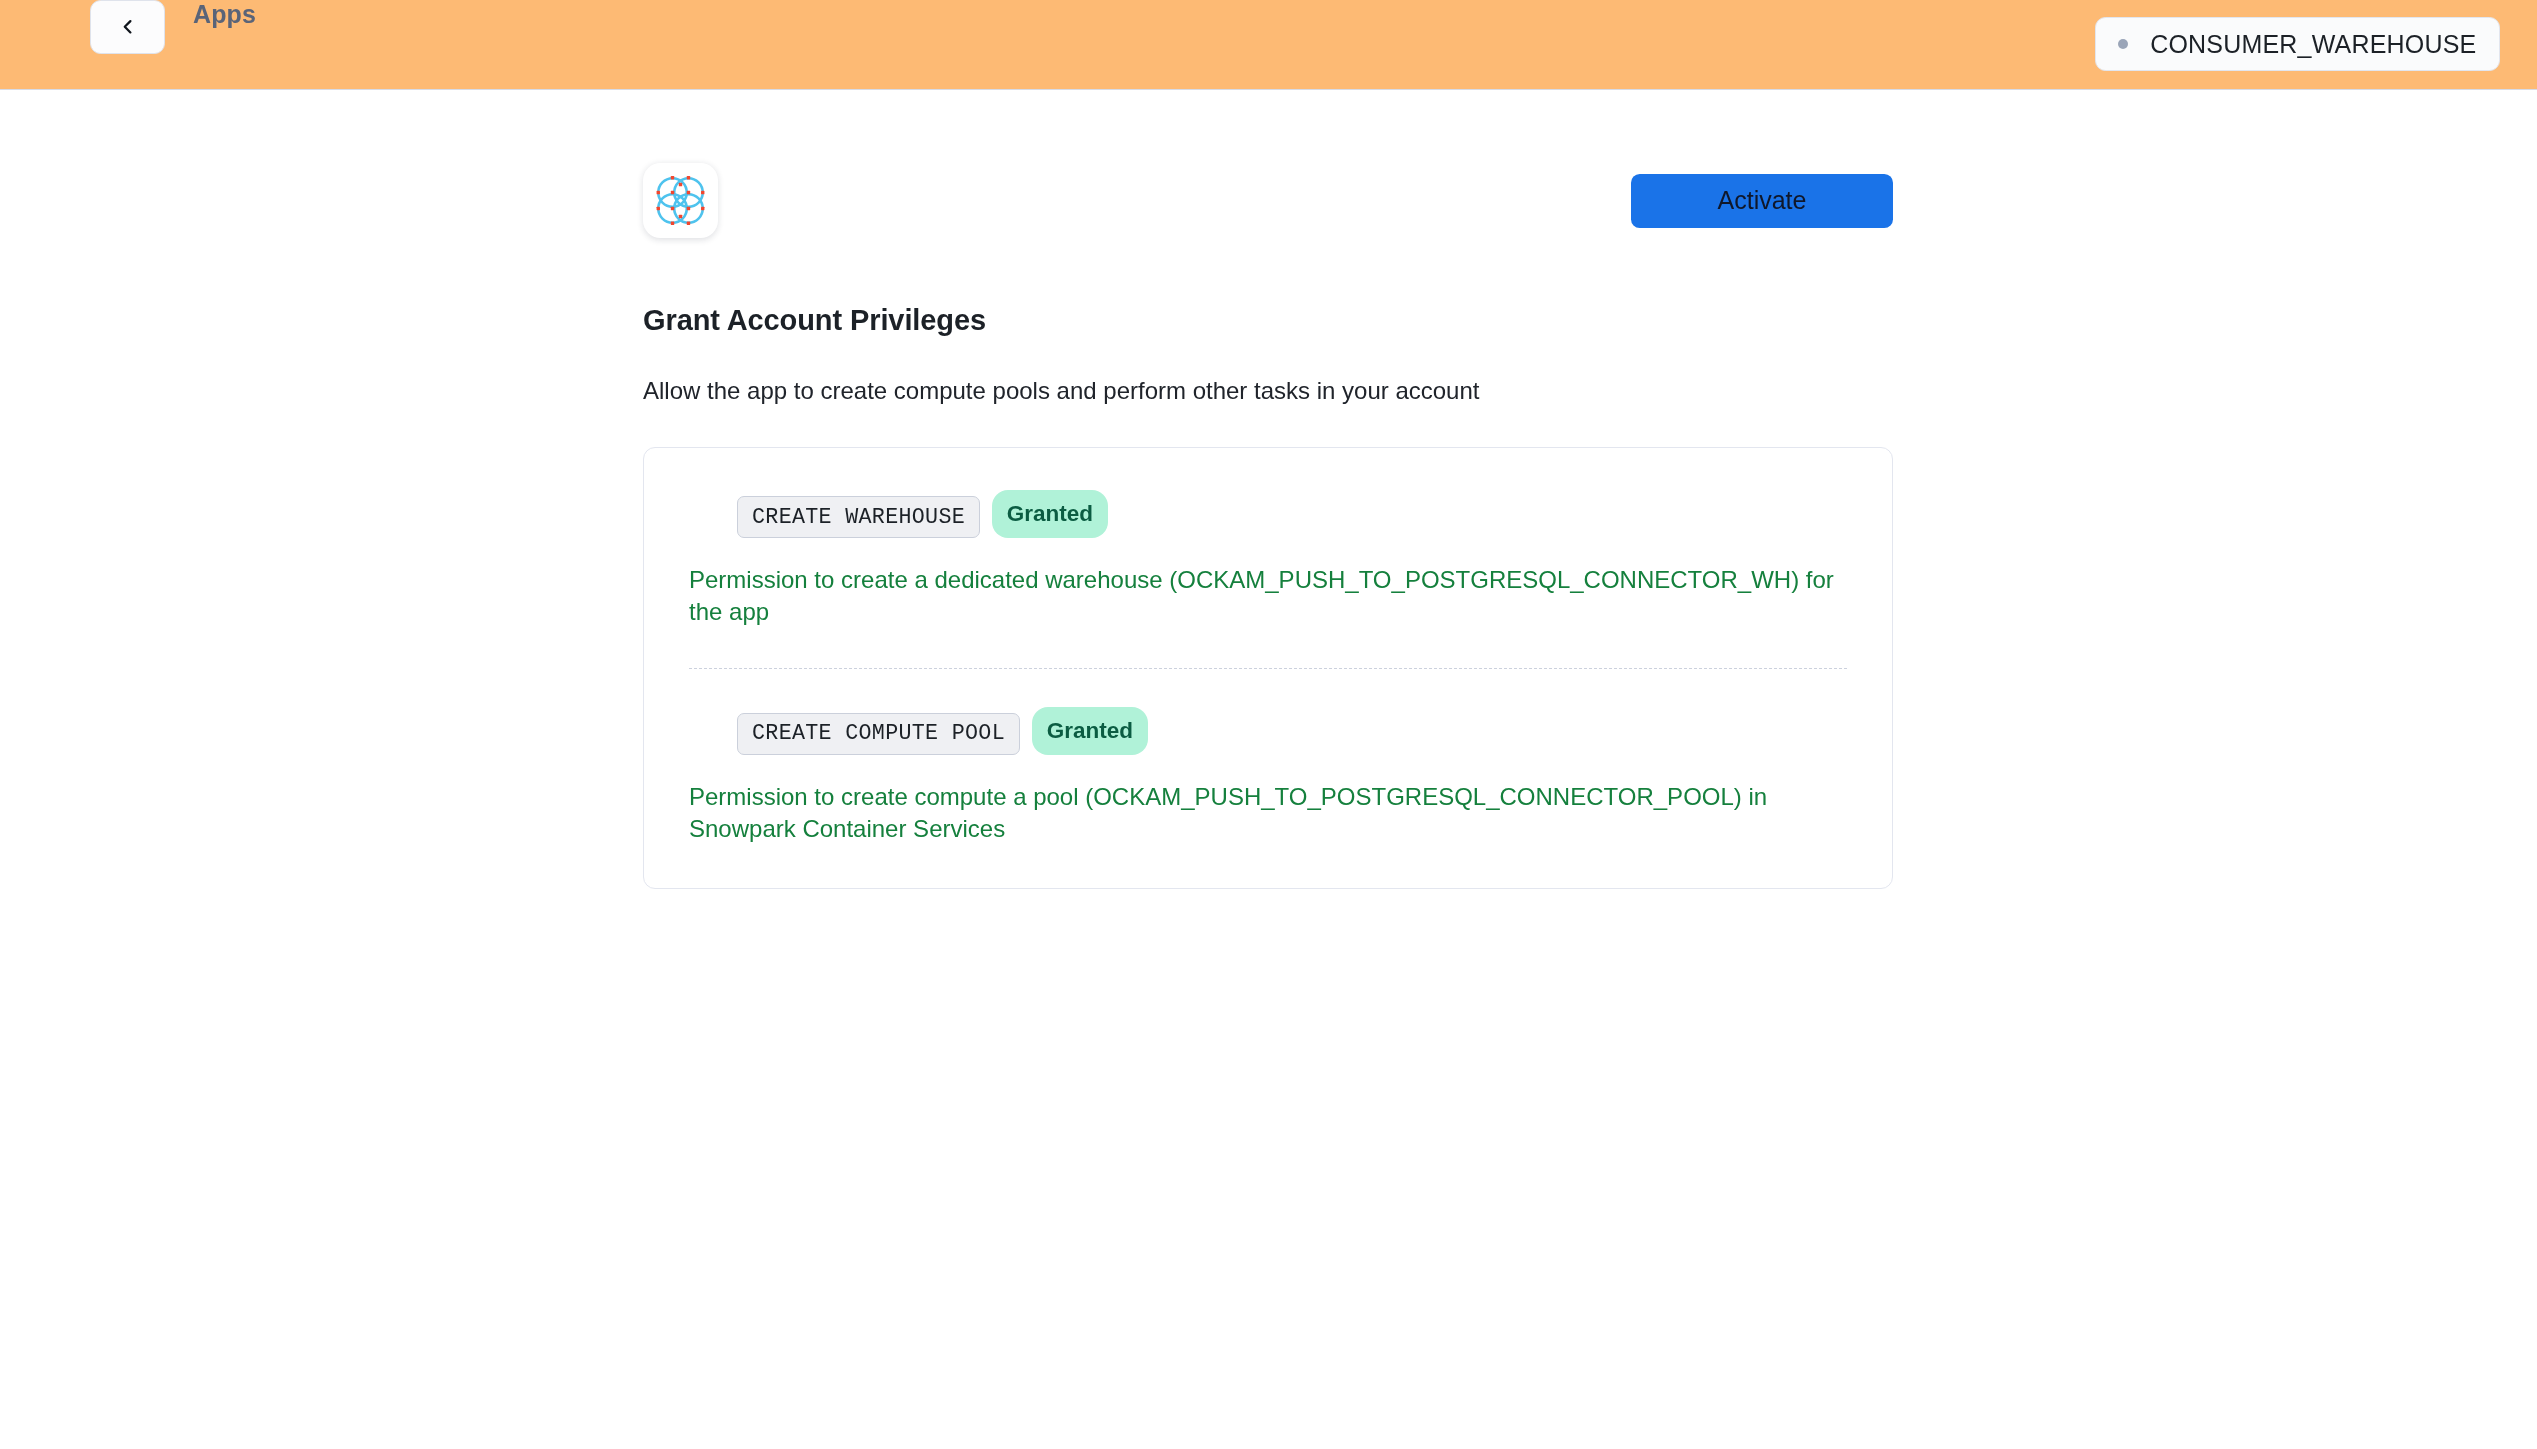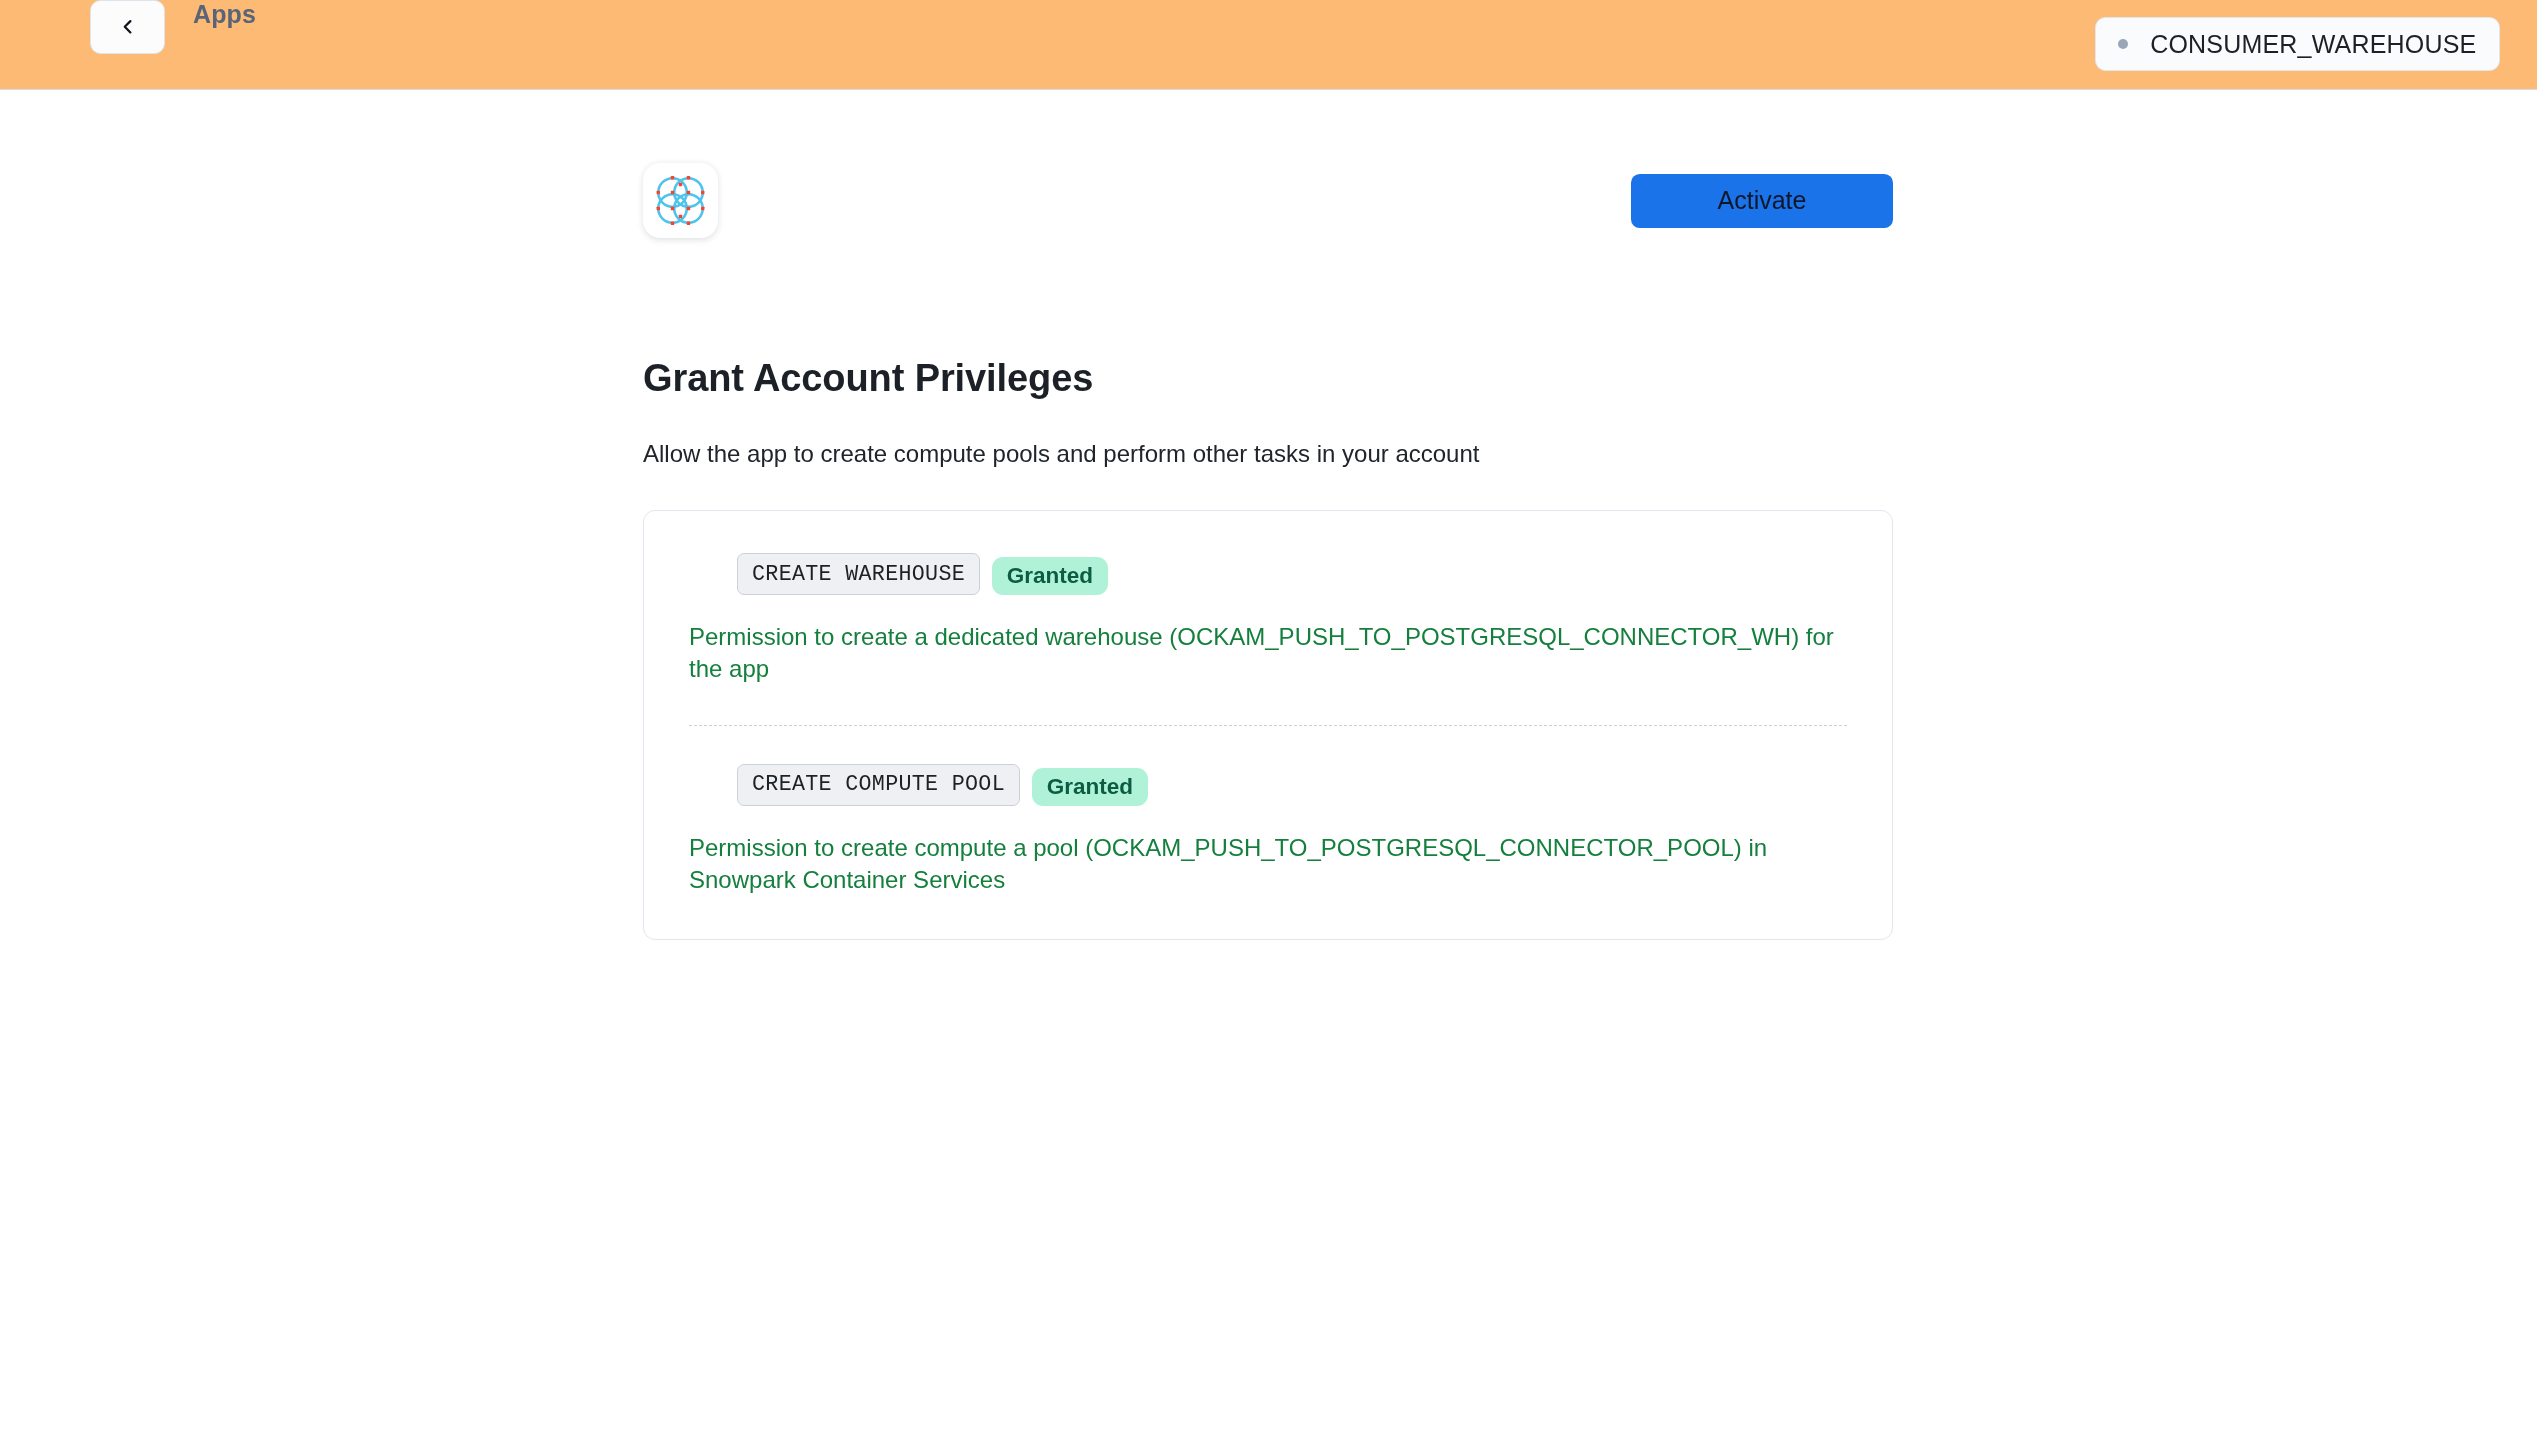--- a/index.html
+++ b/index.html
@@ -130,22 +130,22 @@
     height: 54px;
     font-size: 25px;
     font-family: "Liberation Sans", sans-serif;
     font-weight: 400;
     cursor: pointer;
     flex: 0 0 auto;
   }
 
   
   .section-title {
-    margin-top: 119px;
-    font-size: 38px;
+    margin-top: 66px;
+    font-size: 29px;
     font-weight: 700;
     color: #1c2127;
     letter-spacing: -0.1px;
   }
 
   .section-subtitle {
     margin-top: 40px;
     font-size: 24px;
     color: #20242b;
     font-weight: 400;
@@ -181,24 +181,24 @@
     font-family: "Liberation Mono", monospace;
     font-size: 21.7px;
     color: #1c2127;
     letter-spacing: 0.3px;
     white-space: nowrap;
   }
 
   .granted-badge {
     display: inline-flex;
     align-items: center;
-    height: 38px;
+    height: 48px;
     padding: 0 14.7px;
     background: #b0f2d8;
-    border-radius: 11px;
+    border-radius: 16px;
     font-size: 22.5px;
     font-weight: 700;
     color: #0b5c42;
     white-space: nowrap;
   }
 
   .privilege-desc {
     margin-top: 26px;
     font-size: 24px;
     line-height: 1.33;

